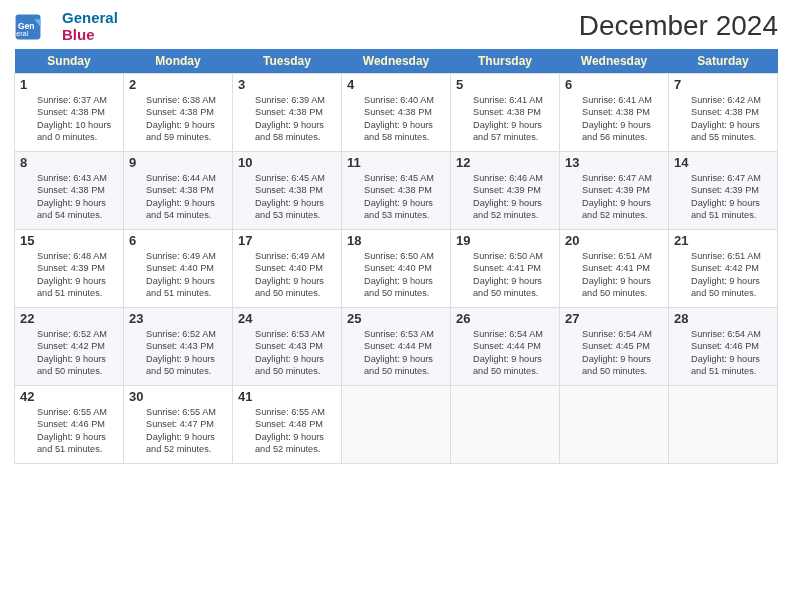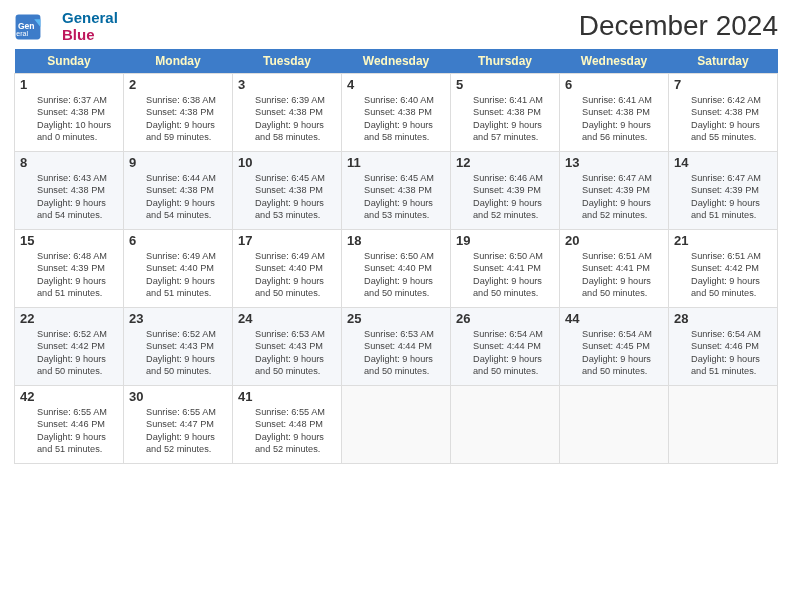--- a/index.html
+++ b/index.html
@@ -331,21 +331,21 @@
         </td>
           <td>
           <span class="day-num">26</span>
           <div class="cell-content">
             Sunrise: 6:54 AM<br>
             Sunset: 4:44 PM<br>
             Daylight: 9 hours and 50 minutes.
           </div>
         </td>
           <td>
-          <span class="day-num">44</span>
+          <span class="day-num">27</span>
           <div class="cell-content">
             Sunrise: 6:54 AM<br>
             Sunset: 4:45 PM<br>
             Daylight: 9 hours and 50 minutes.
           </div>
         </td>
           <td>
           <span class="day-num">28</span>
           <div class="cell-content">
             Sunrise: 6:54 AM<br>

